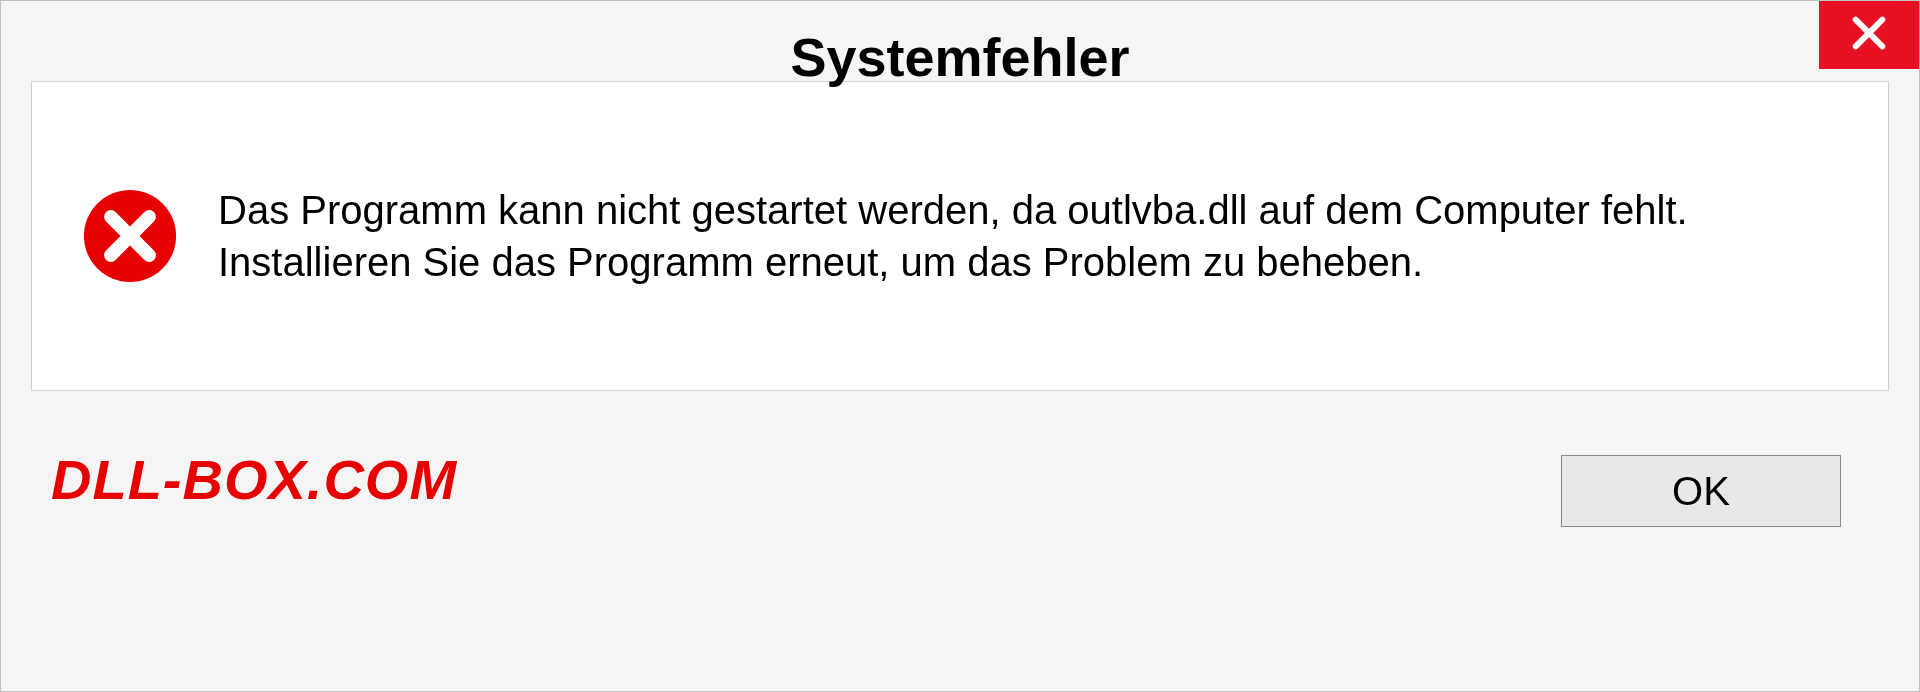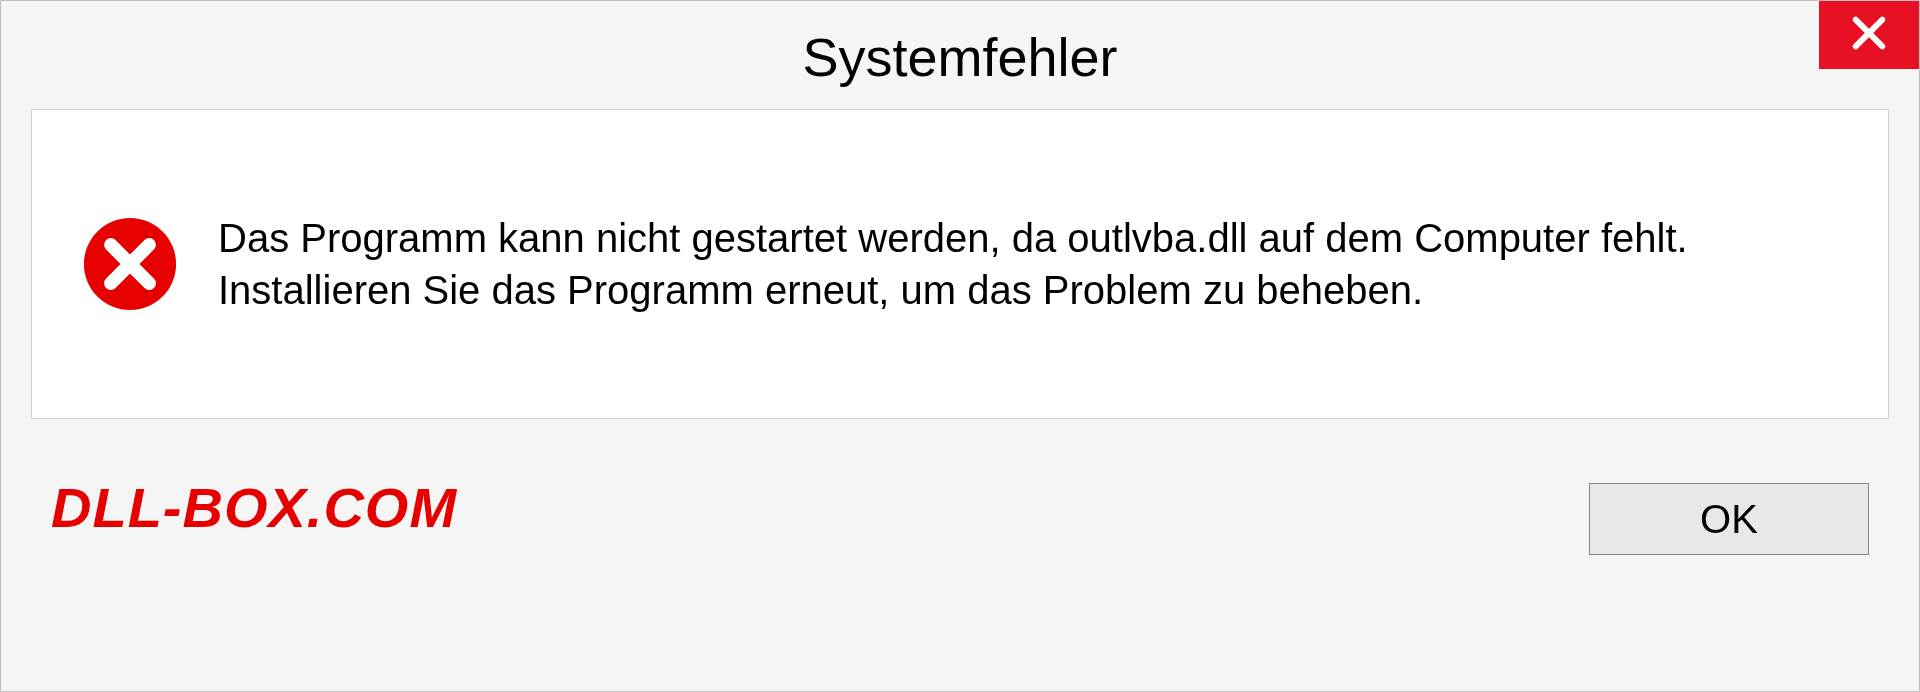--- a/index.html
+++ b/index.html
@@ -24,42 +24,42 @@
     }
     .titlebar {
       height: 80px;
       display: flex;
       align-items: center;
       justify-content: center;
       position: relative;
     }
     .title-text {
       font-size: 54px;
-      font-weight: 400;
+      font-weight: 700;
       color: #000000;
       margin-top: 32px;
     }
     .close-button {
       position: absolute;
       right: 0;
       top: 0;
       width: 100px;
       height: 68px;
       background: #e81123;
       display: flex;
       align-items: center;
       justify-content: center;
       cursor: pointer;
     }
     .close-button svg {
       width: 40px;
       height: 40px;
     }
     .content-box {
-      margin: 28px 30px 0 30px;
+      margin: 0 30px 0 30px;
       background: #ffffff;
       border: 1px solid #d0d0d0;
       padding: 70px 50px 70px 50px;
       display: flex;
       align-items: center;
       gap: 40px;
       min-height: 310px;
     }
     .error-icon {
       width: 96px;
@@ -69,21 +69,21 @@
     .message-text {
       font-size: 40px;
       line-height: 1.3;
       color: #000000;
       font-weight: 400;
     }
     .footer {
       display: flex;
       align-items: center;
       justify-content: space-between;
-      padding: 40px 50px 30px 50px;
+      padding: 40px 78px 30px 50px;
     }
     .watermark {
       font-size: 56px;
       font-weight: 800;
       color: #e60000;
       letter-spacing: 1px;
       font-style: italic;
     }
     .ok-button {
       width: 280px;

